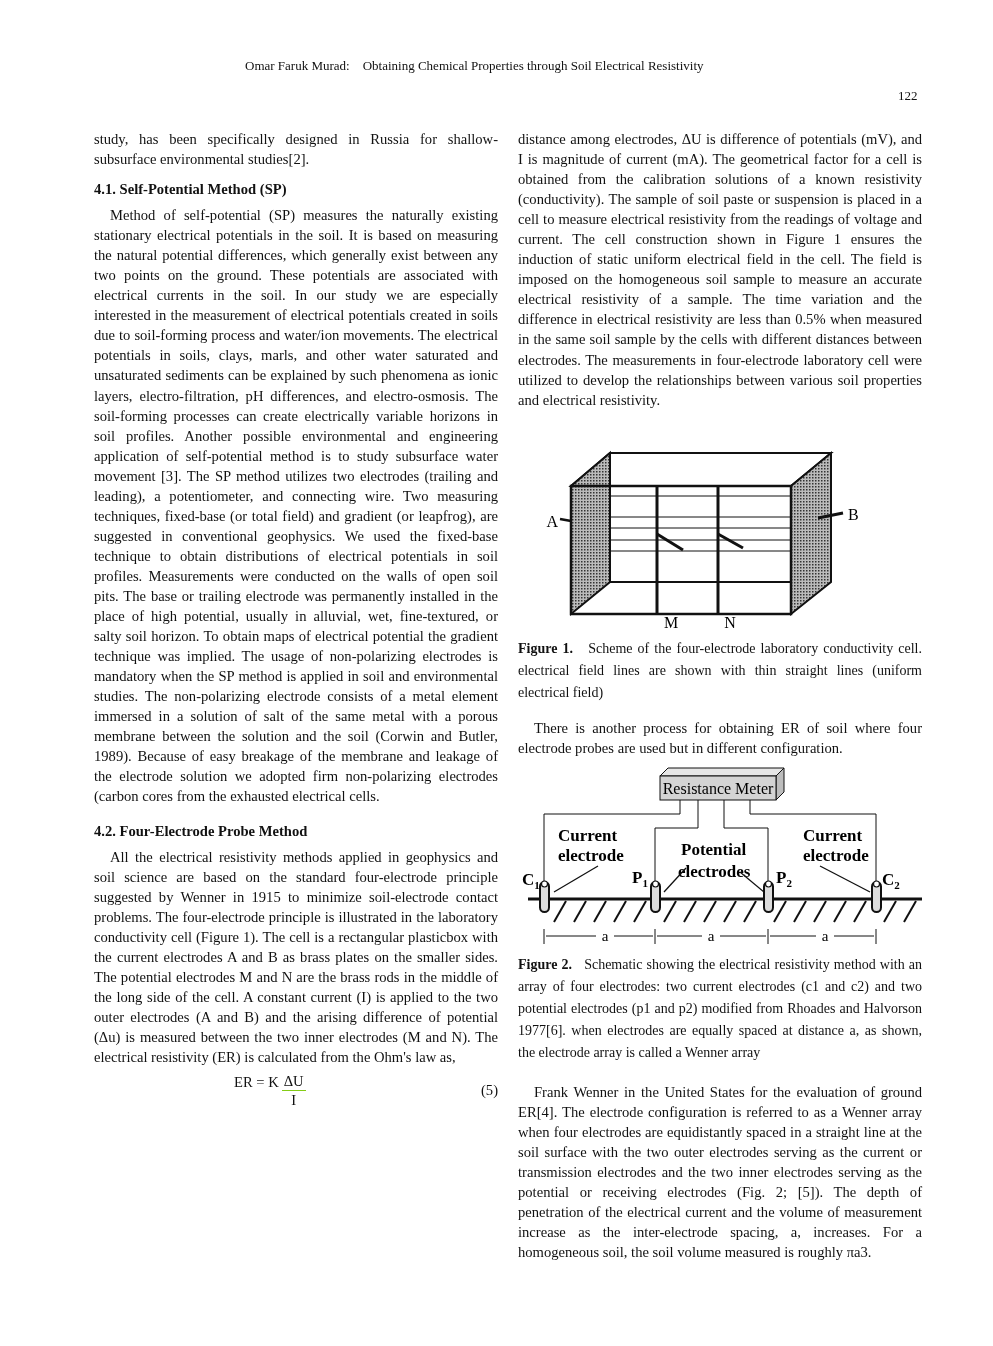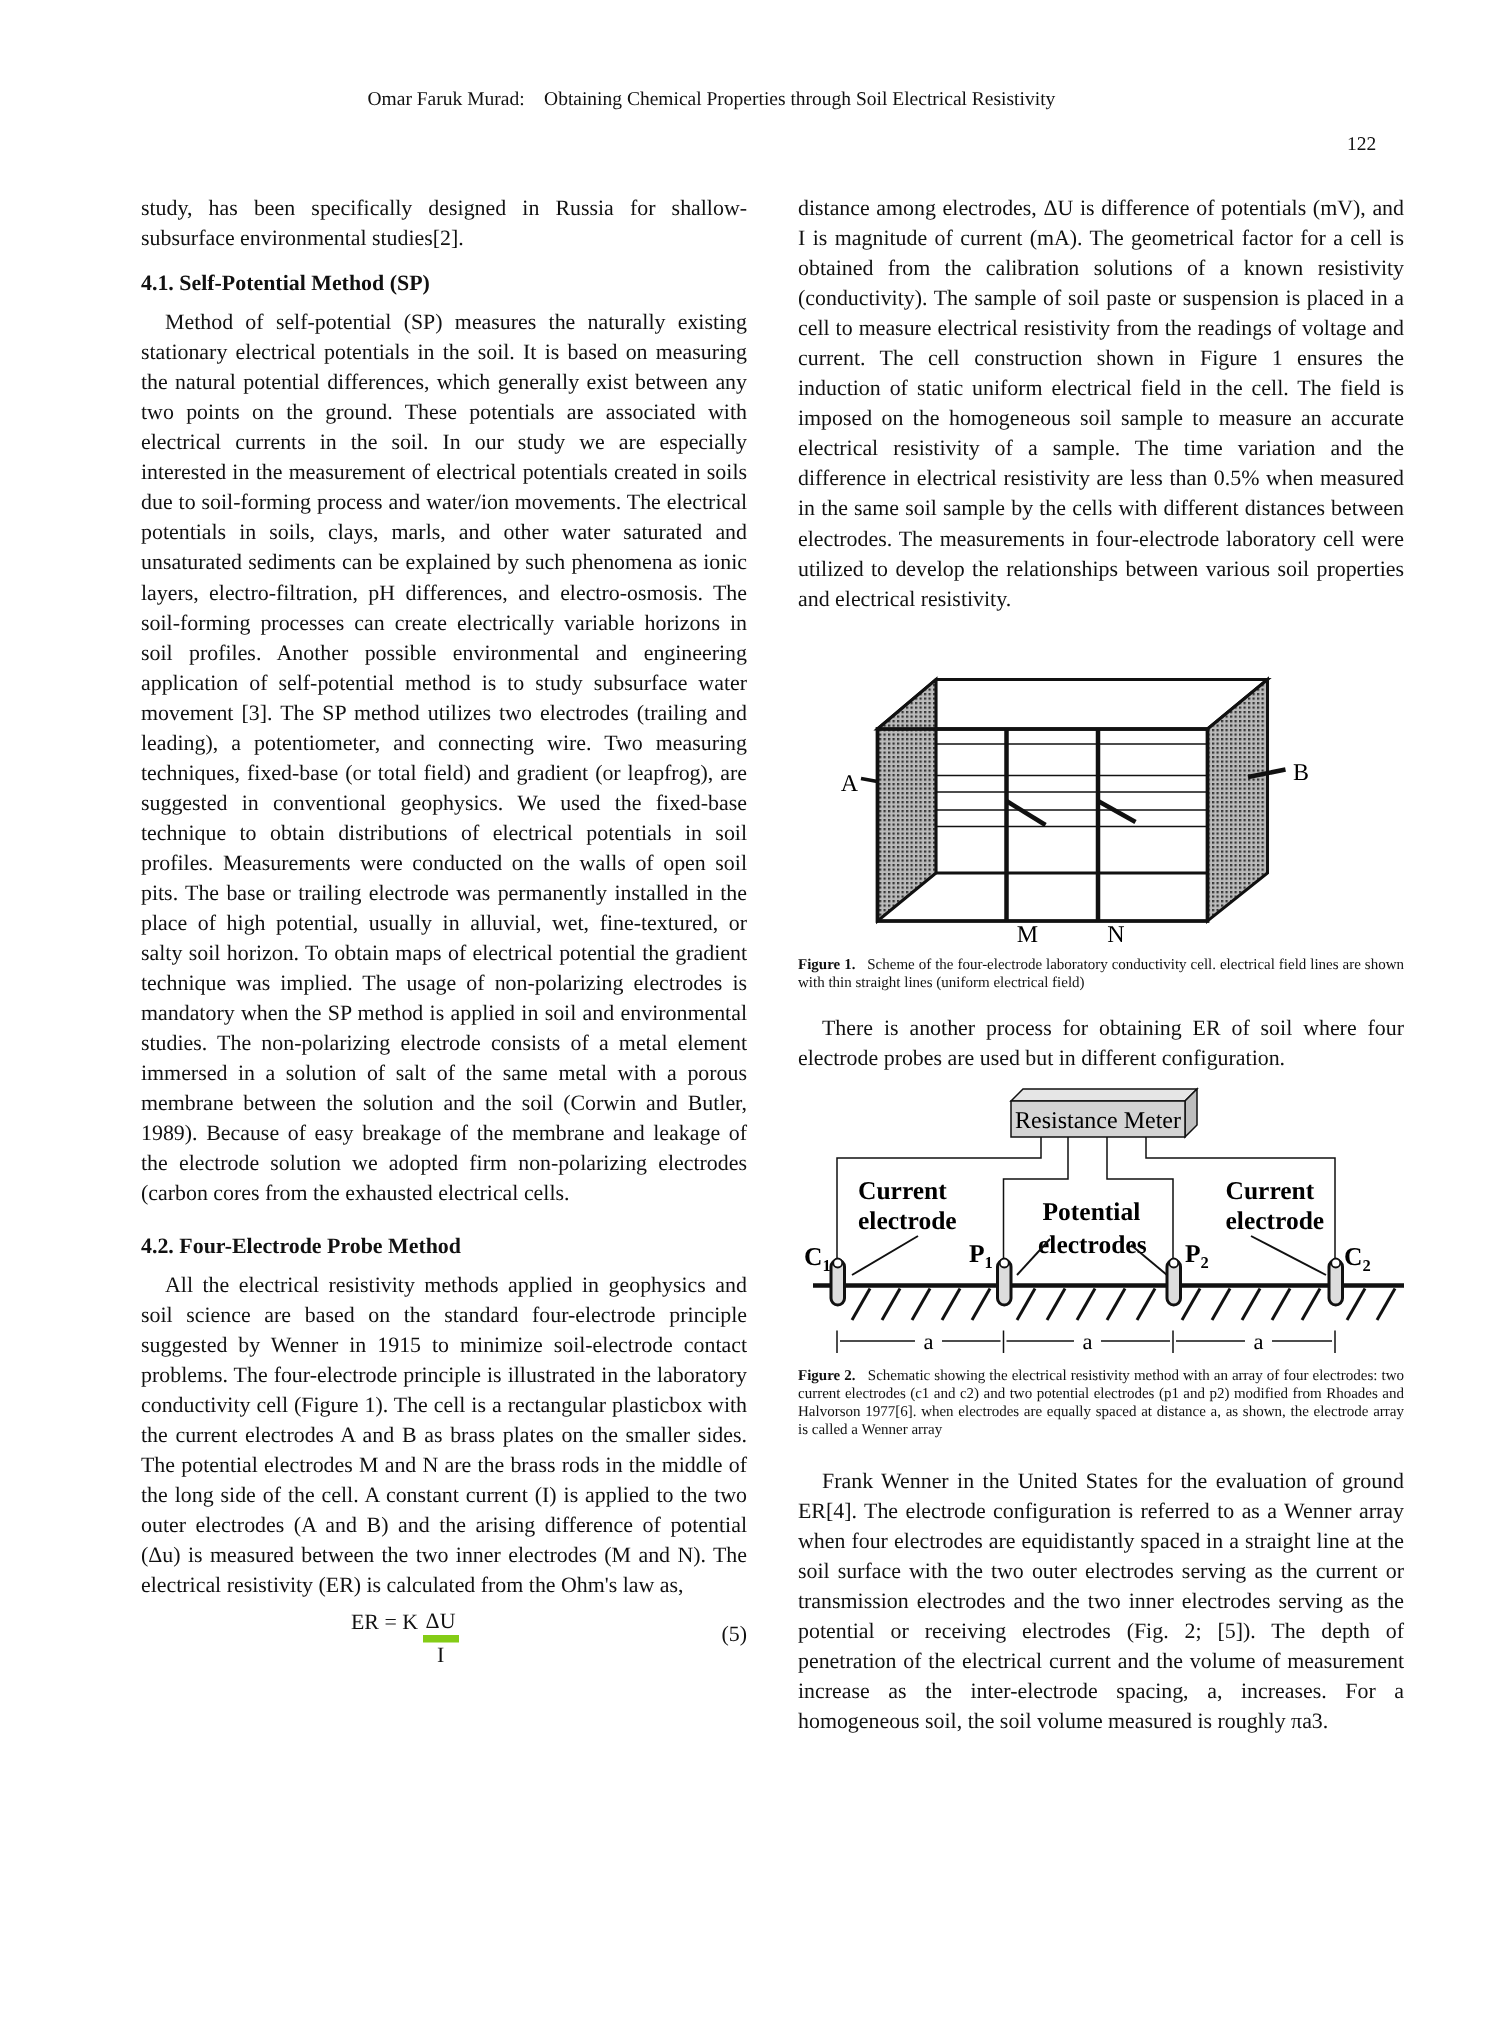--- a/index.html
+++ b/index.html
@@ -3,33 +3,33 @@
 <meta charset="utf-8">
 <style>
   html, body { margin: 0; padding: 0; background: #ffffff; }
   body { width: 993px; height: 1346px; position: relative; overflow: hidden;
          font-family: "Liberation Serif", "DejaVu Serif", serif; color: #111; }
   .header { position: absolute; top: 58px; left: 0; width: 867px; height: 18px; font-size: 13px; }
   .header .title { position: absolute; left: 245px; top: 0; white-space: nowrap; }
   .header .page-num { position: absolute; left: 898px; top: 0; margin-top: 30px; }
   .col { position: absolute; top: 129px; width: 404px; font-size: 14.6px; line-height: 20.05px; }
   .col-left { left: 94px; }
-  .col-right { left: 532px; }
+  .col-right { left: 518px; }
   p { margin: 0; text-align: justify; }
   .indent { text-indent: 16px; }
   h3 { margin: 0; font-size: 14.6px; font-weight: bold; line-height: 20px; }
   .gap { height: 10px; }
   .equation { position: relative; height: 42px; margin: 1px 0 0 0; }
   .eq-body { position: absolute; left: 140px; top: 4px; display: flex; align-items: flex-start; white-space: nowrap; }
   .frac { display: inline-flex; flex-direction: column; align-items: center; margin-left: 3px; }
-  .frac .num { border-bottom: 5px solid #84cc16; padding: 0 2px; line-height: 18px; }
+  .frac .num { border-bottom: 1px solid #84cc16; padding: 0 2px; line-height: 18px; }
   .frac .den { line-height: 18px; }
   .eq-num { position: absolute; right: 0; top: 12px; }
   .figure { position: relative; width: 404px; }
-  .caption { font-size: 10px; line-height: 12px; text-align: justify; }
+  .caption { font-size: 14px; line-height: 22px; text-align: justify; }
   .caption b { font-weight: bold; }
   svg text { font-family: "Liberation Serif", serif; }
 </style>
 </head>
 <body>
 
 <div class="header">
   <span class="title" style="white-space:pre">Omar Faruk Murad:    Obtaining Chemical Properties through Soil Electrical Resistivity</span>
   <span class="page-num">122</span>
 </div>

